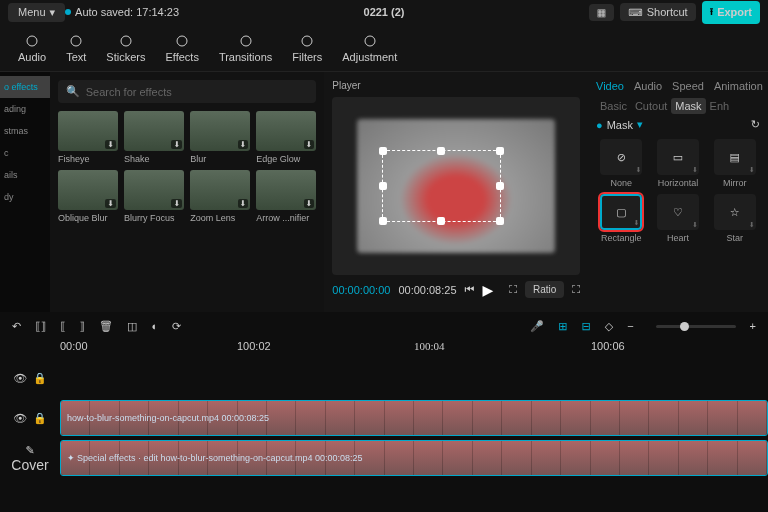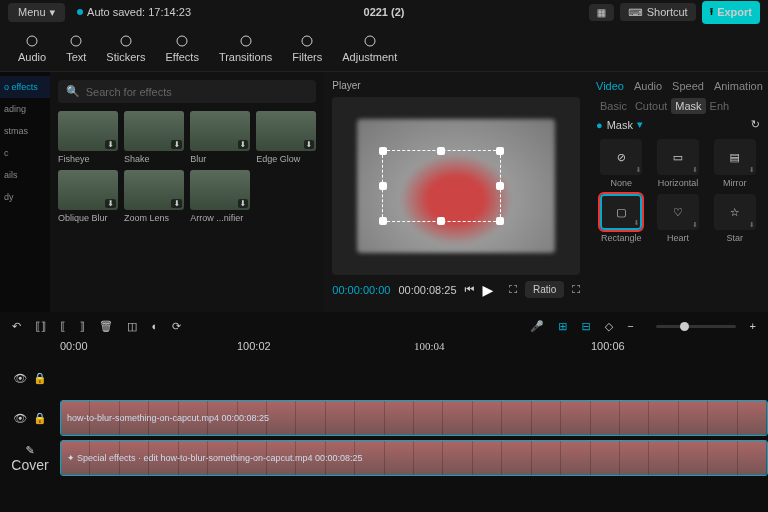--- a/index.html
+++ b/index.html
@@ -1,33 +1,33 @@
 <!DOCTYPE html>
 <html><head>
 <meta charset="utf-8">
 <style>
 *{box-sizing:border-box;margin:0;padding:0;font-family:-apple-system,sans-serif;font-size:11px;color:#ccc}
 body{background:#0a0a0a;width:768px;height:512px;overflow:hidden;display:flex;flex-direction:column}
-.topbar{height:24px;display:flex;align-items:center;padding:0 8px;gap:12px;background:#141414}
+.topbar{height:24px;display:flex;align-items:center;padding:0 8px;gap:0;background:#141414}
 .menu-btn{background:#2a2a2a;padding:3px 10px;border-radius:4px;display:flex;align-items:center;gap:4px}
 .autosave{color:#888;font-size:10px;display:flex;align-items:center;gap:4px}
 .dot{width:6px;height:6px;border-radius:50%;background:#0ac}
 .title{position:absolute;left:50%;transform:translateX(-50%);font-weight:600}
 .top-right{margin-left:auto;display:flex;gap:6px;align-items:center}
 .btn{background:#2a2a2a;padding:3px 8px;border-radius:4px;display:flex;align-items:center;gap:4px;font-size:10px}
 .export{background:#00c8c8;color:#000;font-weight:600}
 .toolbar{height:48px;display:flex;align-items:center;padding:0 8px;background:#141414;border-bottom:1px solid #222}
 .tool{display:flex;flex-direction:column;align-items:center;gap:2px;padding:4px 10px;color:#999}
 .tool.active{color:#0ac}
 .tool svg{width:16px;height:16px}
 .main{display:flex;flex:1;min-height:0}
 .left{width:340px;display:flex;background:#121212}
 .cats{width:50px;display:flex;flex-direction:column;background:#0a0a0a;padding-top:4px}
 .cat{padding:6px 4px;font-size:9px;color:#888;text-align:left;overflow:hidden;white-space:nowrap}
-.cat.active{color:#0ac;background:#0f172a}
+.cat.active{color:#0ac;background:#404040}
 .effects{flex:1;padding:8px;display:flex;flex-direction:column}
 .search{background:#1e1e1e;border-radius:4px;padding:5px 8px;display:flex;align-items:center;gap:6px;color:#666;margin-bottom:8px}
 .grid{display:grid;grid-template-columns:repeat(4,1fr);gap:6px;overflow:auto}
 .thumb{display:flex;flex-direction:column;gap:3px}
 .thumb-img{width:100%;height:40px;background:linear-gradient(#5a6a5a,#3a4a3a);border-radius:3px;position:relative}
 .thumb-img::after{content:"⬇";position:absolute;bottom:2px;right:2px;background:#0008;border-radius:2px;padding:0 2px;font-size:8px}
 .thumb span{font-size:9px;color:#aaa;white-space:nowrap;overflow:hidden}
 .player{flex:1;background:#141414;padding:8px;display:flex;flex-direction:column}
 .player-title{font-size:10px;color:#aaa;margin-bottom:6px}
 .preview{flex:1;background:#222;border-radius:4px;display:flex;align-items:center;justify-content:center;position:relative;overflow:hidden}
@@ -156,20 +156,24 @@
           <div class="thumb">
             <div class="thumb-img"></div>
             <span>Edge Glow</span>
           </div>
           <div class="thumb">
             <div class="thumb-img"></div>
             <span>Oblique Blur</span>
           </div>
           <div class="thumb">
             <div class="thumb-img"></div>
+            <span>Blurry Focus</span>
+          </div>
+          <div class="thumb">
+            <div class="thumb-img"></div>
             <span>Zoom Lens</span>
           </div>
           <div class="thumb">
             <div class="thumb-img"></div>
             <span>Arrow ...nifier</span>
           </div>
         </div>
     </div>
   </div>
   <div class="player">

